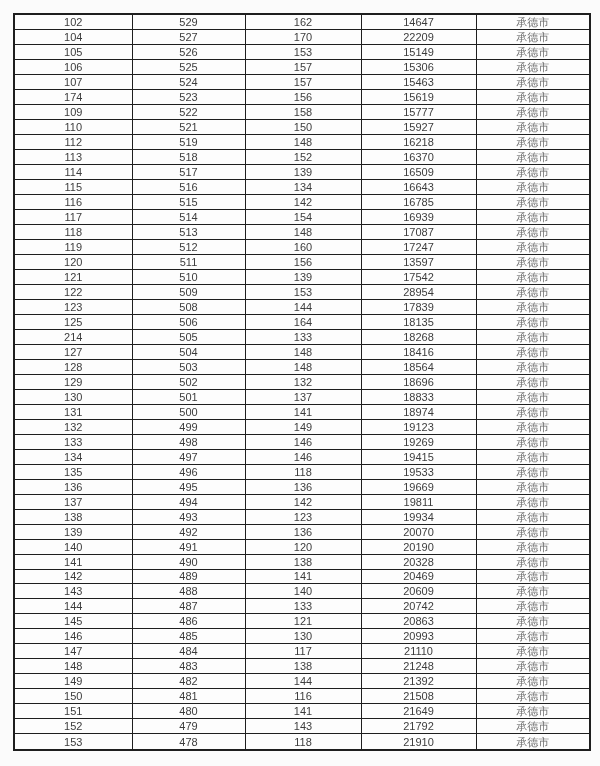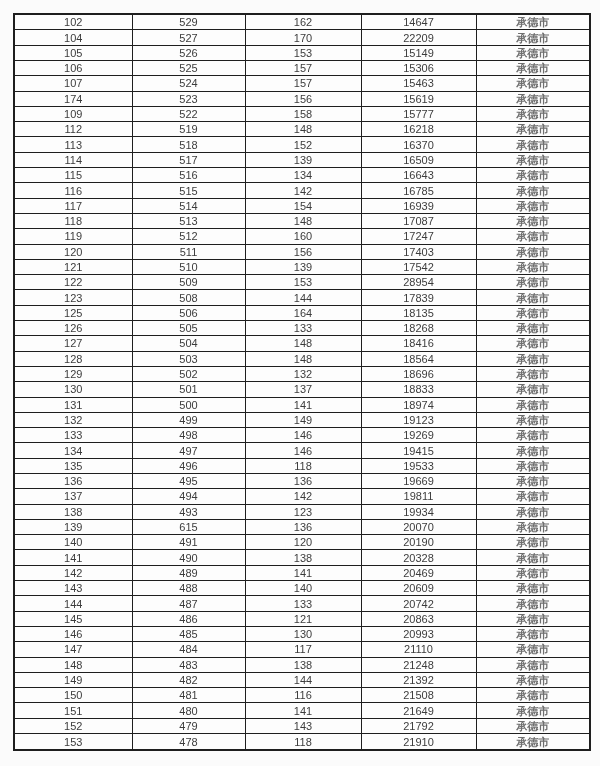--- a/index.html
+++ b/index.html
@@ -44,21 +44,20 @@
     border: 2px solid #1e1e1e;
   }
   td.num {
     color: #3c3c3c;
     font-family: "Liberation Sans", sans-serif;
   }
   td.city {
     color: #6f6f6f;
     font-family: "Liberation Serif", "DejaVu Serif", serif;
     font-size: 11px;
-    font-weight: bold;
   }
 </style>
 </head>
 <body>
 
 <div class="page">
   <table class="score-table">
     <colgroup>
       <col style="width:118px">
       <col style="width:113px">
@@ -110,20 +109,27 @@
           <td class="city">承德市</td>
         </tr>
         <tr>
           <td class="num">109</td>
           <td class="num">522</td>
           <td class="num">158</td>
           <td class="num">15777</td>
           <td class="city">承德市</td>
         </tr>
         <tr>
+          <td class="num">110</td>
+          <td class="num">521</td>
+          <td class="num">150</td>
+          <td class="num">15927</td>
+          <td class="city">承德市</td>
+        </tr>
+        <tr>
           <td class="num">112</td>
           <td class="num">519</td>
           <td class="num">148</td>
           <td class="num">16218</td>
           <td class="city">承德市</td>
         </tr>
         <tr>
           <td class="num">113</td>
           <td class="num">518</td>
           <td class="num">152</td>
@@ -169,21 +175,21 @@
           <td class="num">119</td>
           <td class="num">512</td>
           <td class="num">160</td>
           <td class="num">17247</td>
           <td class="city">承德市</td>
         </tr>
         <tr>
           <td class="num">120</td>
           <td class="num">511</td>
           <td class="num">156</td>
-          <td class="num">17403</td>
+          <td class="num">13597</td>
           <td class="city">承德市</td>
         </tr>
         <tr>
           <td class="num">121</td>
           <td class="num">510</td>
           <td class="num">139</td>
           <td class="num">17542</td>
           <td class="city">承德市</td>
         </tr>
         <tr>
@@ -201,21 +207,21 @@
           <td class="city">承德市</td>
         </tr>
         <tr>
           <td class="num">125</td>
           <td class="num">506</td>
           <td class="num">164</td>
           <td class="num">18135</td>
           <td class="city">承德市</td>
         </tr>
         <tr>
-          <td class="num">126</td>
+          <td class="num">214</td>
           <td class="num">505</td>
           <td class="num">133</td>
           <td class="num">18268</td>
           <td class="city">承德市</td>
         </tr>
         <tr>
           <td class="num">127</td>
           <td class="num">504</td>
           <td class="num">148</td>
           <td class="num">18416</td>
@@ -293,21 +299,21 @@
         </tr>
         <tr>
           <td class="num">138</td>
           <td class="num">493</td>
           <td class="num">123</td>
           <td class="num">19934</td>
           <td class="city">承德市</td>
         </tr>
         <tr>
           <td class="num">139</td>
-          <td class="num">615</td>
+          <td class="num">492</td>
           <td class="num">136</td>
           <td class="num">20070</td>
           <td class="city">承德市</td>
         </tr>
         <tr>
           <td class="num">140</td>
           <td class="num">491</td>
           <td class="num">120</td>
           <td class="num">20190</td>
           <td class="city">承德市</td>

